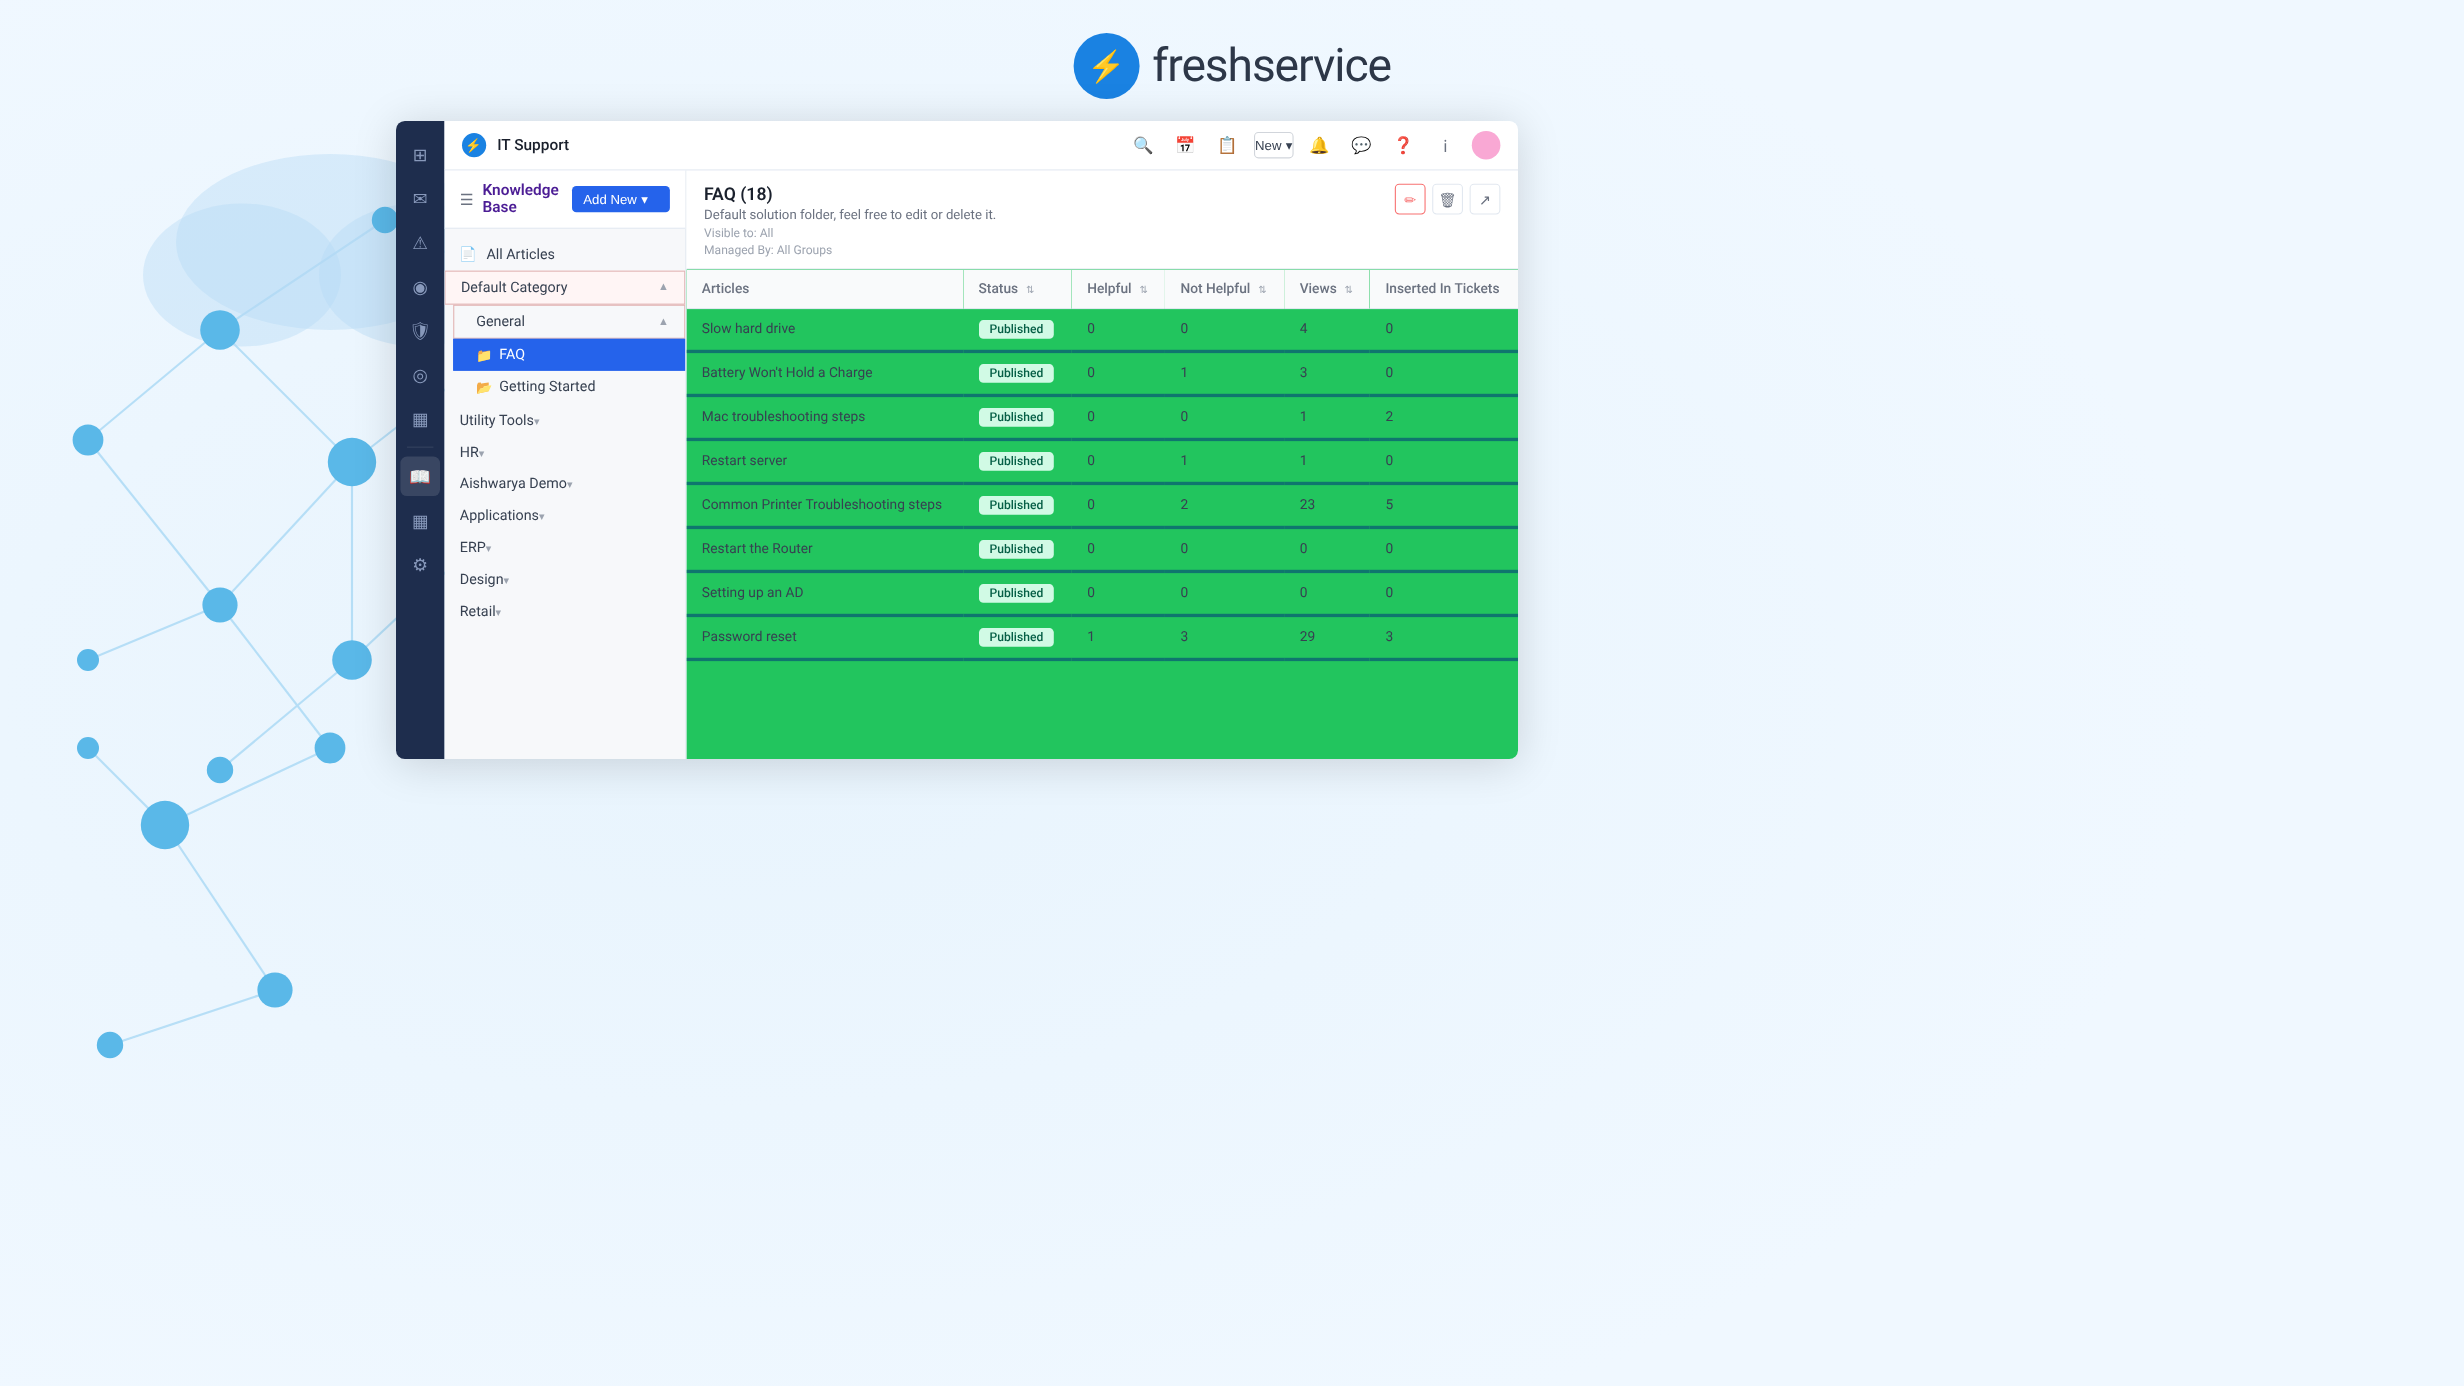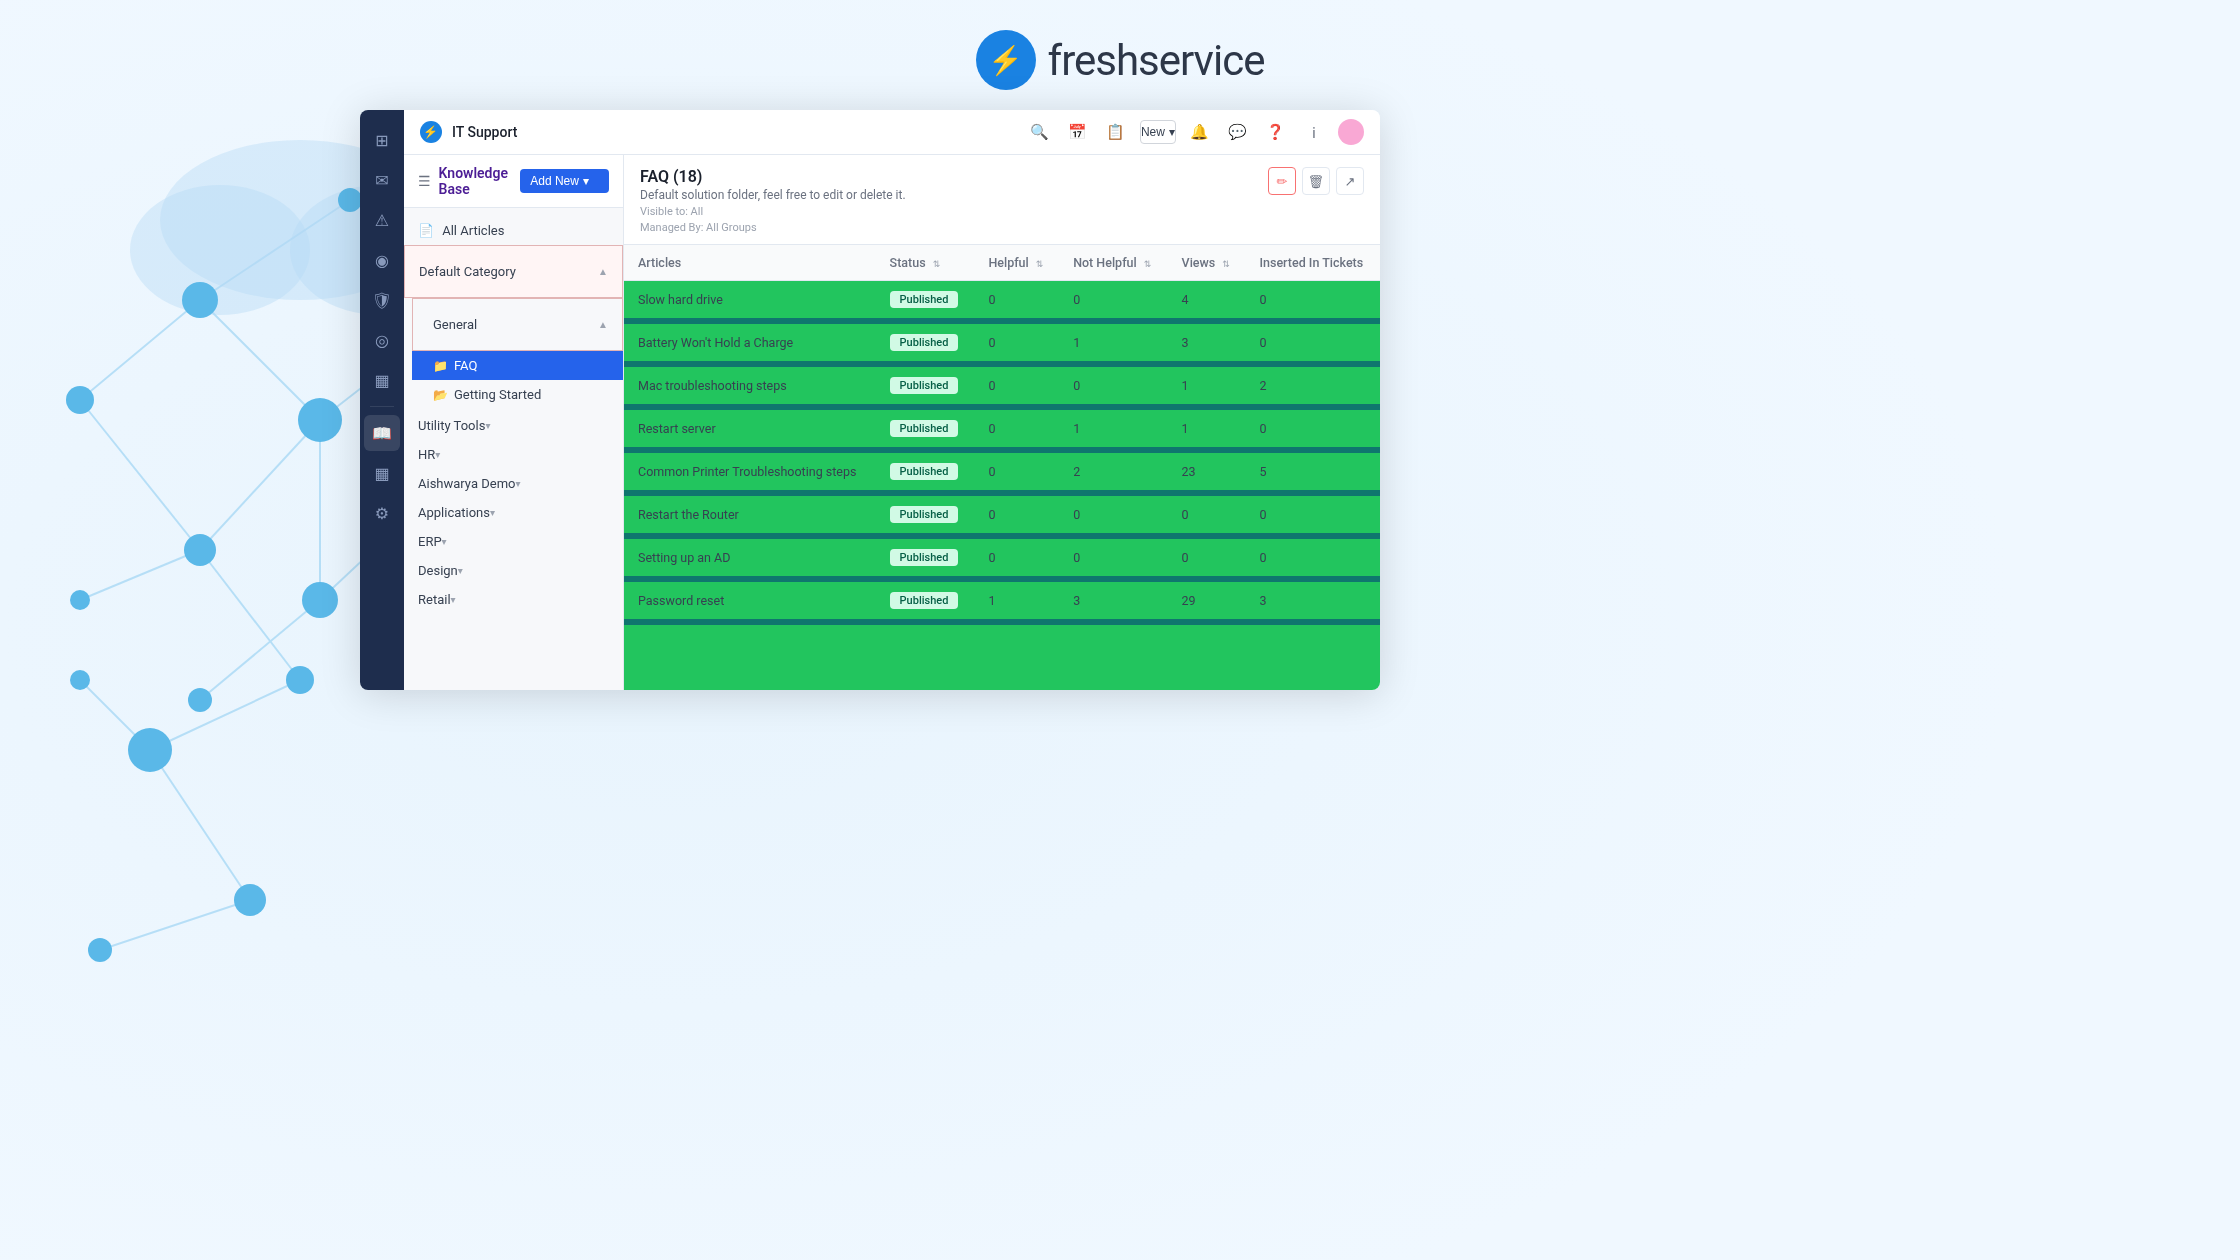--- a/index.html
+++ b/index.html
@@ -165,21 +165,21 @@
       color: #374151;
       cursor: pointer;
     }
     .sidebar-category {
       margin-bottom: 2px;
     }
     .sidebar-category-header {
       display: flex;
       align-items: center;
       justify-content: space-between;
-      padding: 18px 14px;
+      padding: 7px 14px;
       font-size: 13px;
       color: #374151;
       cursor: pointer;
       border: 1px solid transparent;
     }
     .sidebar-category-header.selected {
       border-color: #e2b4b4;
       background: #fff5f5;
     }
     .sidebar-category-header.expanded {
@@ -299,21 +299,21 @@
       border-bottom: 1px solid #e2e8f0;
       white-space: nowrap;
     }
     thead th .sort-icon {
       display: inline-block;
       margin-left: 4px;
       font-size: 9px;
       color: #9ca3af;
     }
     tbody tr {
-      border-bottom: 6px solid #0f766e;
+      border-bottom: 3px solid #0f766e;
     }
     tbody td {
       padding: 10px 14px;
       color: #374151;
     }
     .status-badge {
       display: inline-block;
       padding: 2px 10px;
       border-radius: 4px;
       font-size: 11px;

